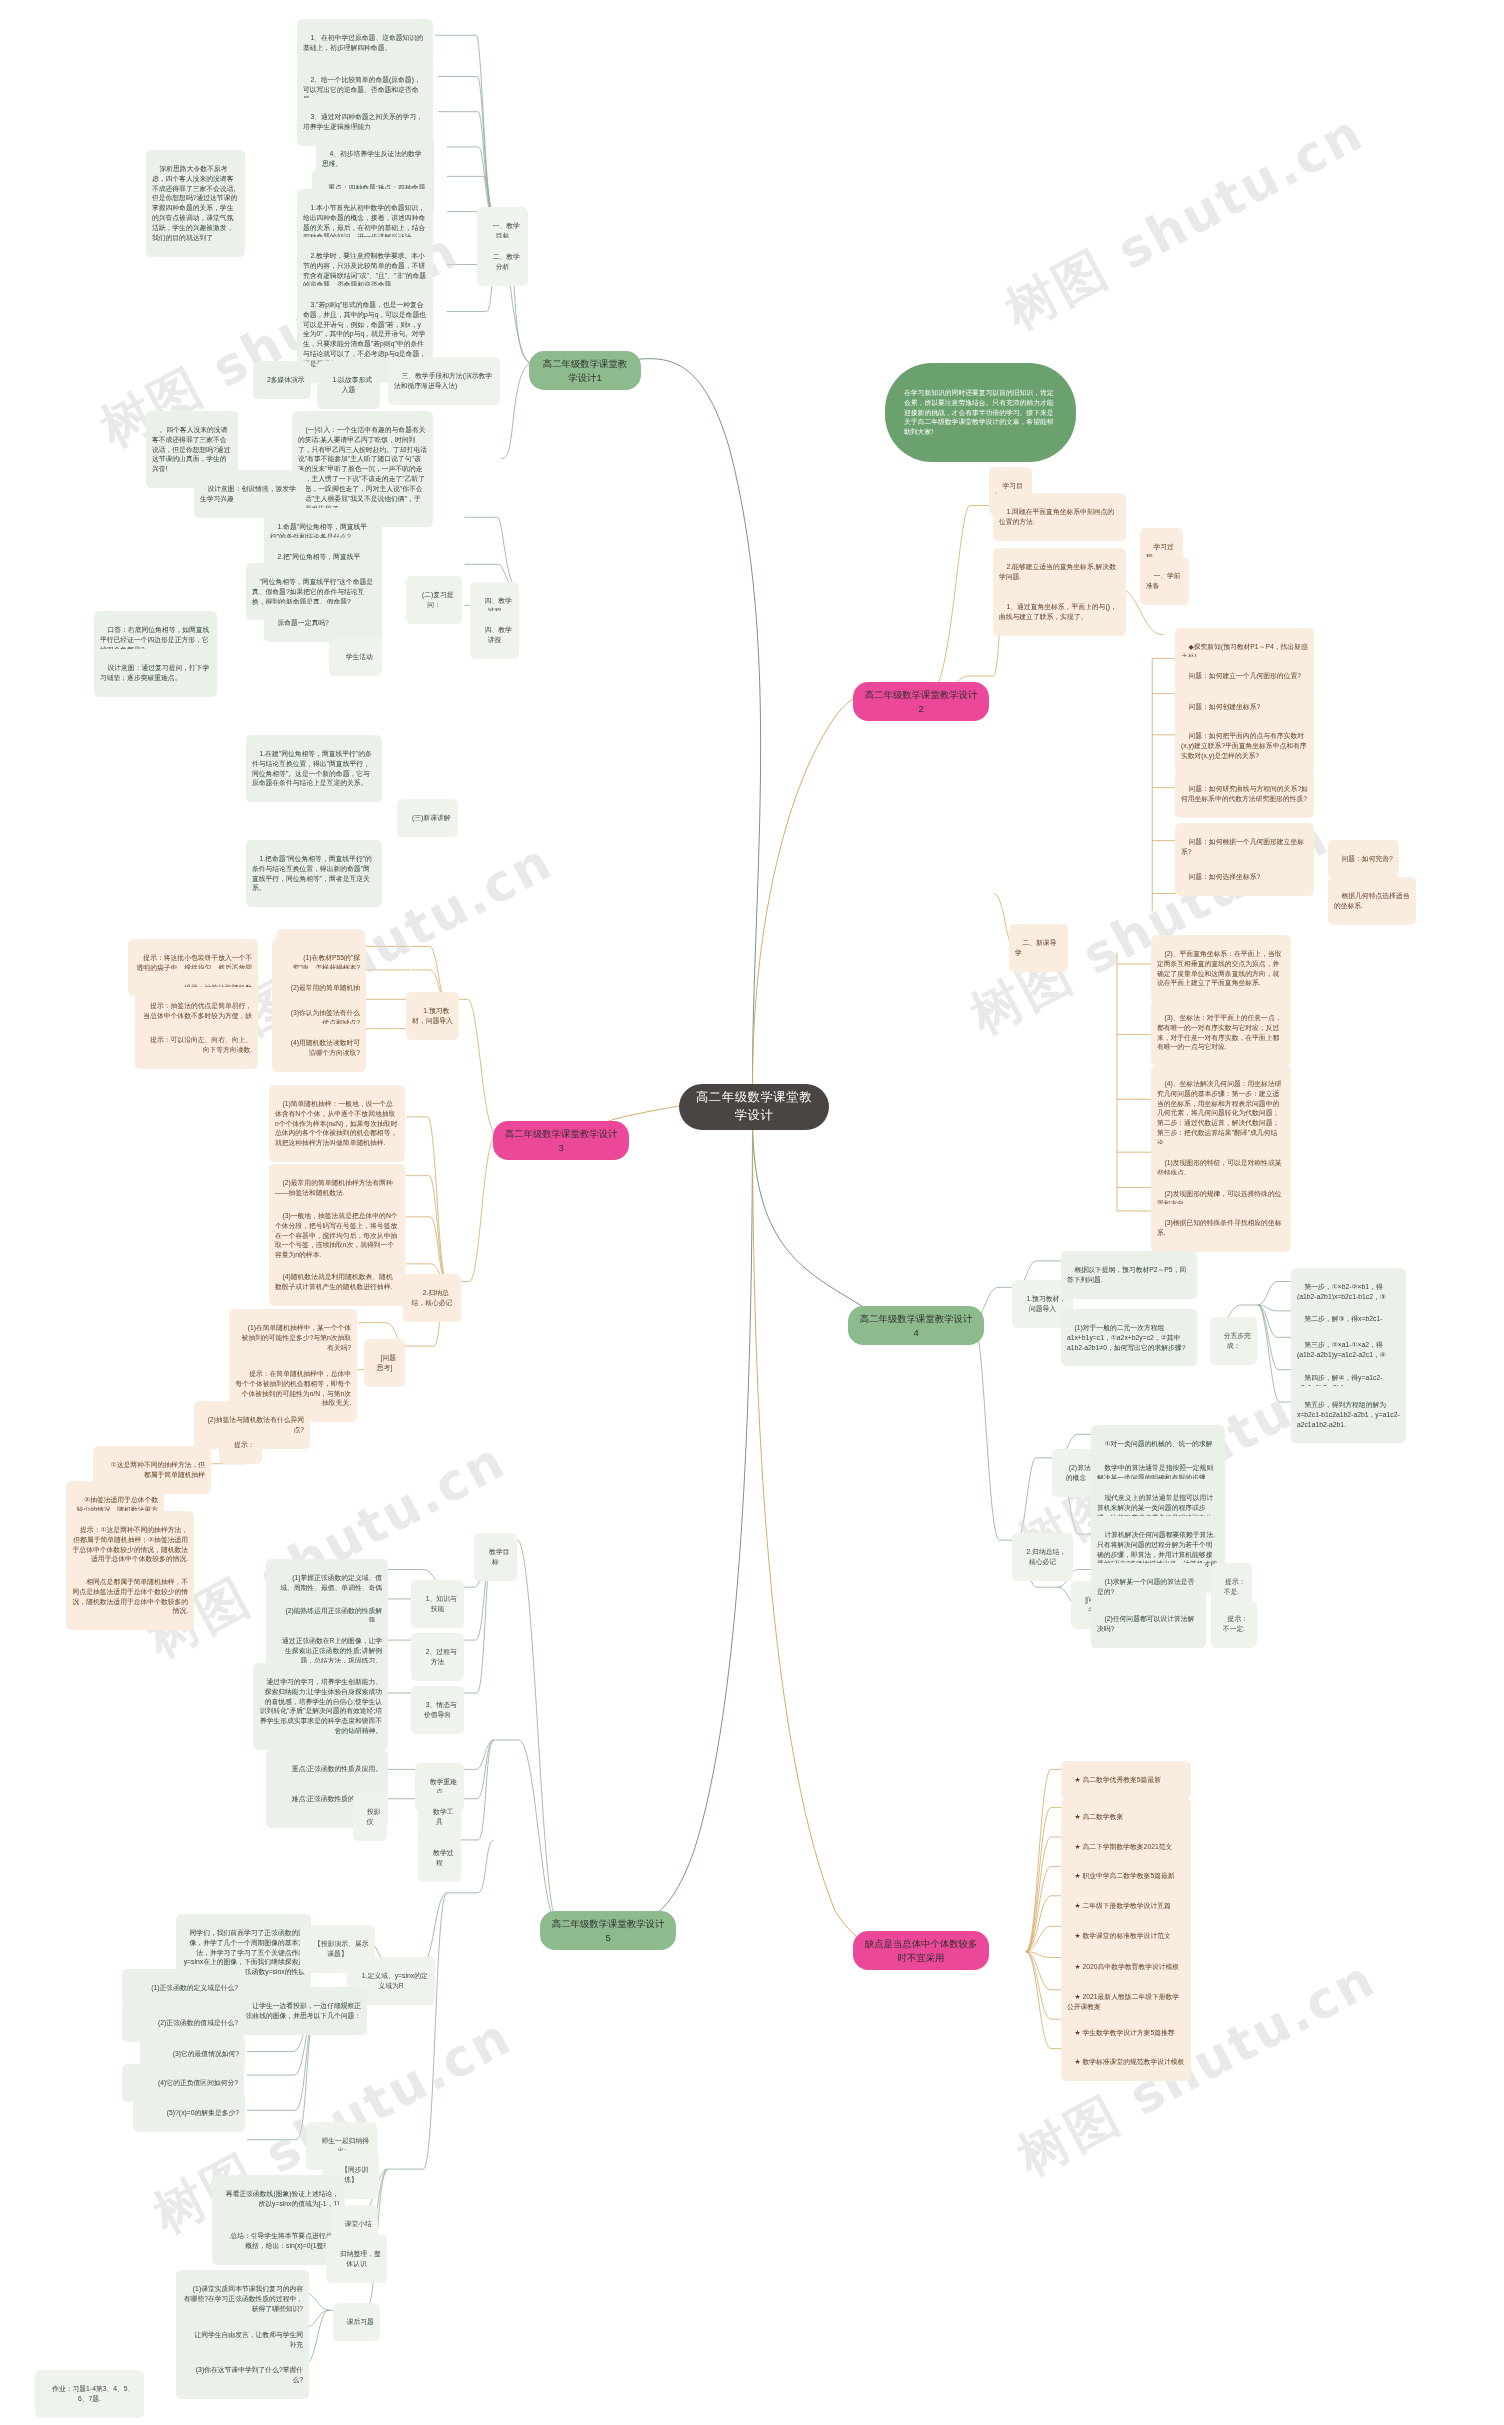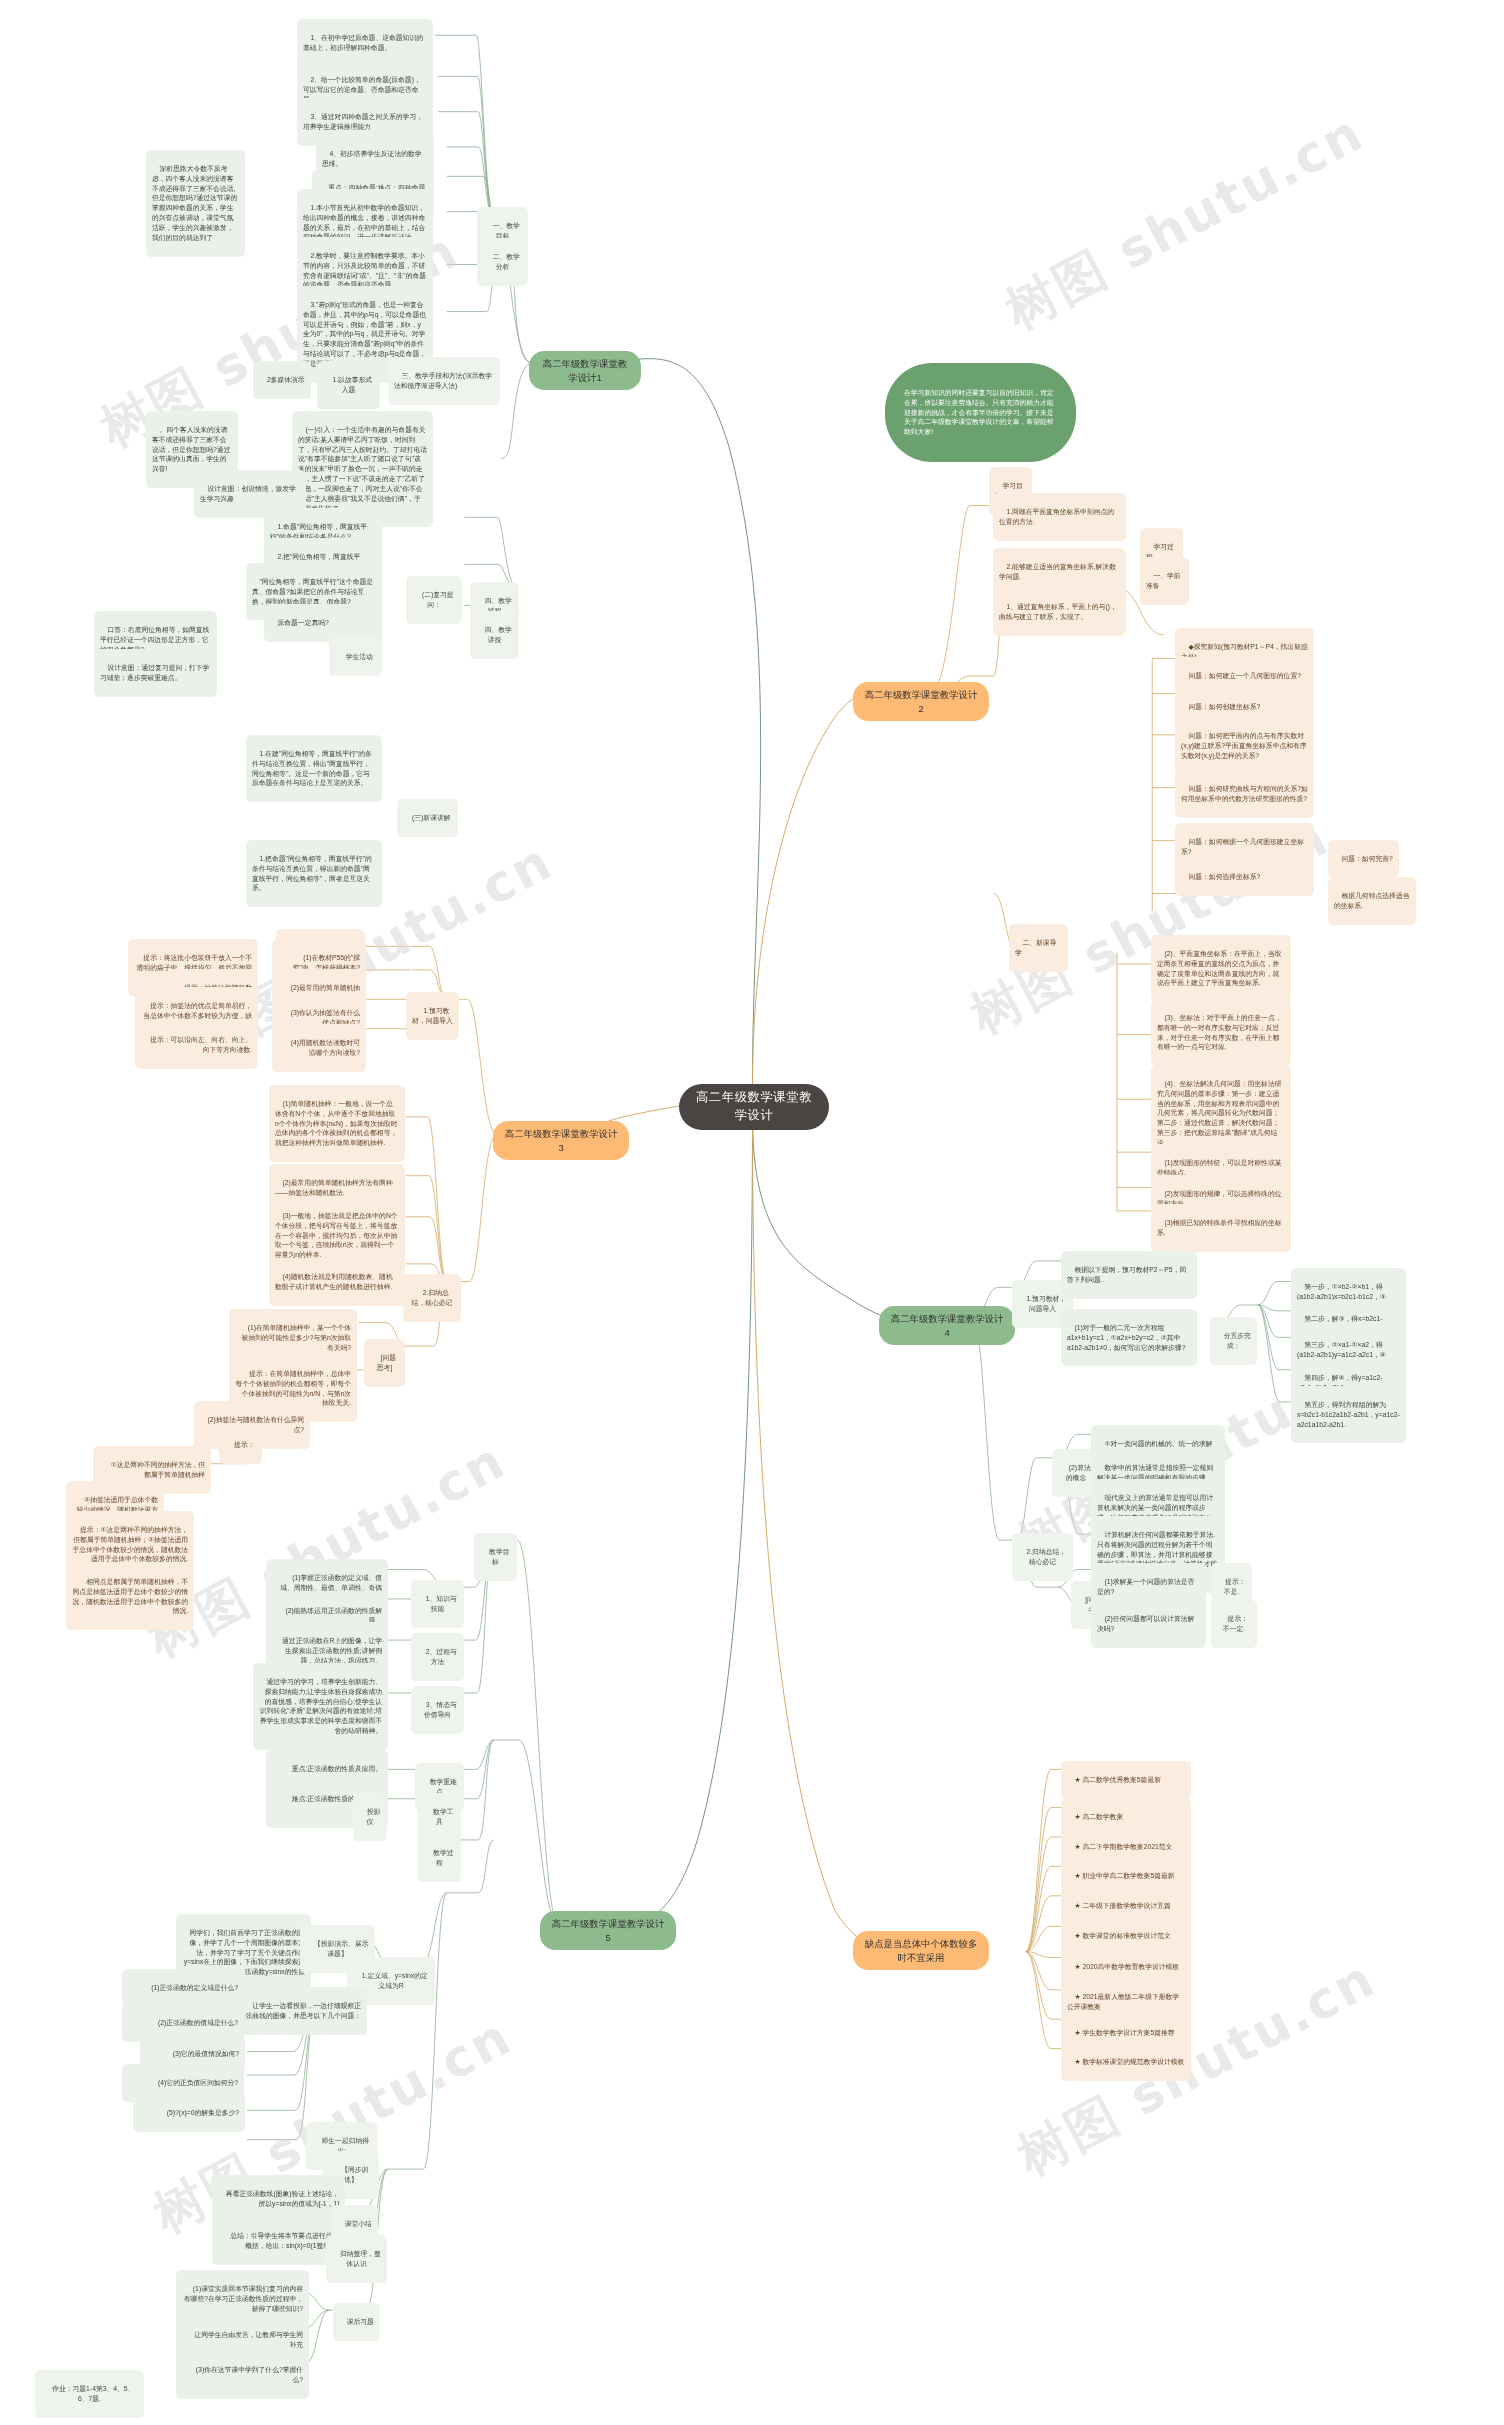--- a/index.html
+++ b/index.html
@@ -26,21 +26,21 @@
   .root{
     background:#4a4542;color:#ffffff;border-radius:25px;
     display:flex;align-items:center;justify-content:center;text-align:center;
     font-size:12.3px;padding:7px 13px;letter-spacing:0.6px;
   }
   .branch{
     border-radius:15.3px;display:flex;align-items:center;justify-content:center;
     text-align:center;font-size:9.4px;padding:5.9px 10.6px;color:#2f2f2f;
   }
   .branch.g{background:#8ebb8e;}
-  .branch.o{background:#fdba74;}
+  .branch.o{background:#ec4899;}
 
   .leaf{padding:4.1px 5.9px;font-size:6.8px;}
   .leaf.g{background:#eaf1e8;color:#34403a;}
   .leaf.o{background:#fbece0;color:#5c4326;}
   .leaf.plain-g{background:#eef3ec;color:#3a473f;}
   .t-right{text-align:right;}
   .t-center{text-align:center;}
 </style>
 </head>
 <body>
@@ -226,21 +226,21 @@
 
   <div class="node branch g" style="left:529px;top:351px;width:112px;">
     <span>高二年级数学课堂教学设计1</span>
   </div>
   <div class="node branch o" style="left:853px;top:682px;width:136px;">
     <span>高二年级数学课堂教学设计2</span>
   </div>
   <div class="node branch o" style="left:493px;top:1121px;width:136px;">
     <span>高二年级数学课堂教学设计3</span>
   </div>
-  <div class="node branch g" style="left:879px;top:1306px;width:136px;">
+  <div class="node branch g" style="left:848px;top:1306px;width:136px;">
     <span>高二年级数学课堂教学设计4</span>
   </div>
   <div class="node branch g" style="left:540px;top:1911px;width:136px;">
     <span>高二年级数学课堂教学设计5</span>
   </div>
   <div class="node branch o" style="left:853px;top:1931px;width:136px;padding:5.9px 9.4px;">
     <span>缺点是当总体中个体数较多时不宜采用</span>
   </div>
 
   <div class="node leaf plain-g t-center" style="left:477px;top:207px;width:51px;">

